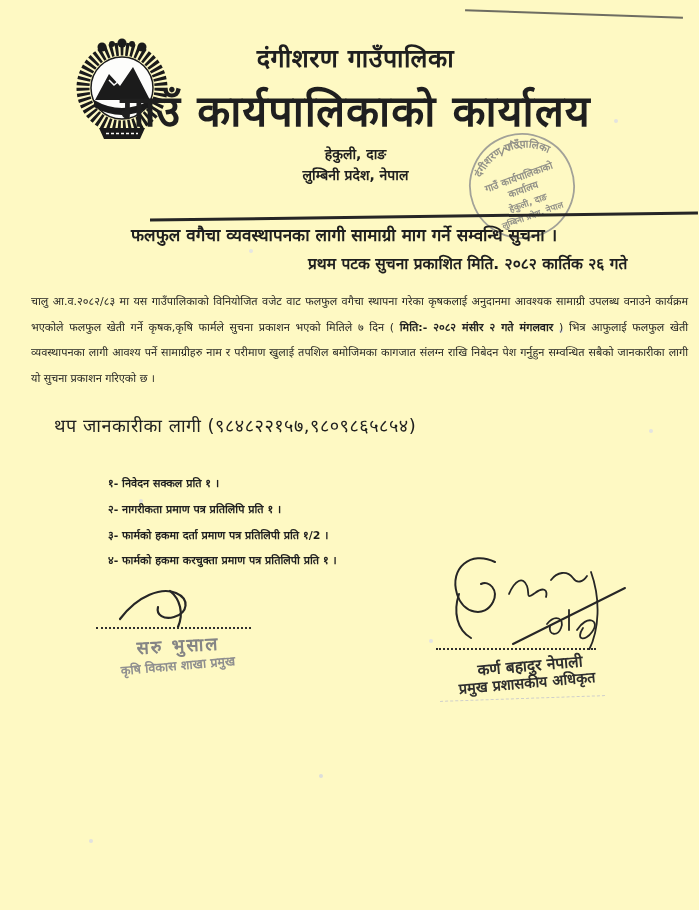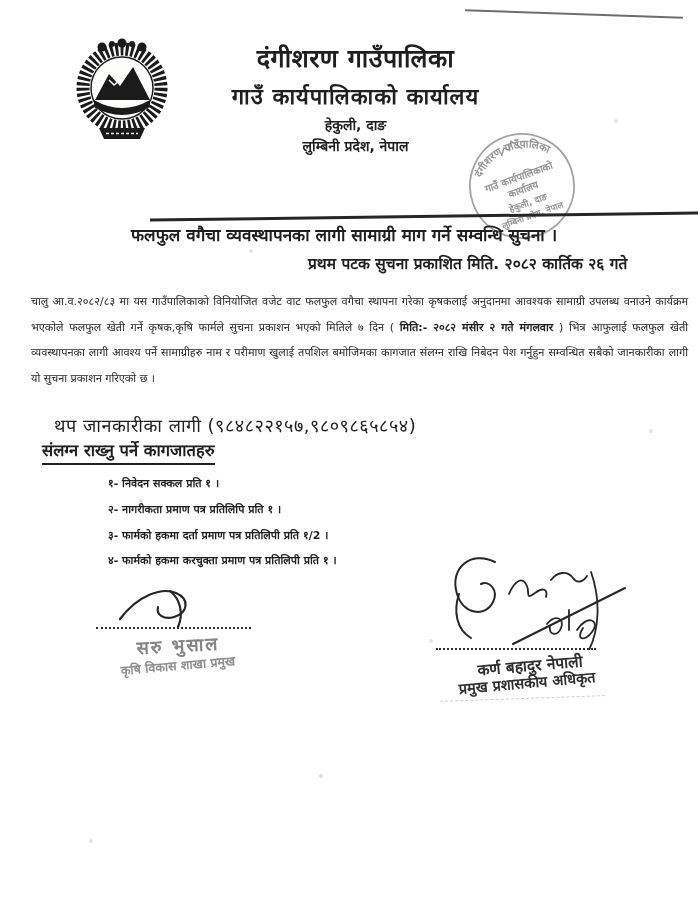--- a/index.html
+++ b/index.html
@@ -1,37 +1,37 @@
 <!DOCTYPE html>
 <html><head>
 <meta charset="utf-8">
 <style>
   html,body{margin:0;padding:0;background:#e9e9e7;}
   .page{
     position:relative;
     width:699px;height:910px;
     margin:0 auto;
-    background:#ffffff;
+    background:#fef9c3;
     overflow:hidden;
     font-family:"DejaVu Sans","Liberation Sans",sans-serif;
     color:#1f1f1f;
   }
   .abs{position:absolute;}
   
   .scan-line-top{left:465px;top:13px;width:218px;height:2px;background:#4a4a4a;transform:rotate(2deg);opacity:.8;}
   .scan-faint-bottom{left:440px;top:698px;width:165px;border-top:1px dashed #cfcfcb;transform:rotate(-2deg);}
   .specks{left:0;top:0;width:2px;height:2px;background:transparent;border-radius:50%;
     box-shadow:320px 775px 0 1px #dddeda, 560px 330px 0 1px #e3e3df, 140px 500px 0 1px #e1e1dd,
                650px 430px 0 1px #e4e4e0, 90px 840px 0 1px #e2e2de, 430px 640px 0 1px #e5e5e1,
                615px 120px 0 1px #e3e3df, 250px 250px 0 1px #e6e6e2;}
   
   .logo{left:72px;top:36px;}
   .head-center{left:118px;top:40px;width:475px;text-align:center;}
   .muni-name{font-size:25px;font-weight:800;letter-spacing:.5px;}
-  .office-name{font-size:22px;font-weight:600;margin-top:6px;letter-spacing:1px;}
+  .office-name{font-size:43px;font-weight:600;margin-top:6px;letter-spacing:1px;}
   .addr{font-size:14px;font-weight:600;margin-top:5px;}
   .addr2{margin-top:2px;}
   
   .ref-block{left:54px;top:161px;font-size:14.5px;font-weight:600;line-height:23px;}
   
   .stamp-wrap{left:447px;top:126px;width:150px;height:120px;transform:rotate(-20deg);opacity:.82;}
   .stamp-wrap text{fill:#7c7c7c;font-weight:700;}
   
   .subject-rule{left:150px;top:215px;width:548px;height:3px;background:#262626;transform:rotate(-0.75deg);z-index:3;}
   .subject-line{left:131px;top:223px;font-size:17px;font-weight:700;z-index:3;}
@@ -103,21 +103,20 @@
   </div>
 
   <div class="abs subject-rule"></div>
   <div class="abs subject-line">फलफुल वगैचा व्यवस्थापनका लागी सामाग्री माग गर्ने  सम्वन्धि सुचना ।</div>
   <div class="abs publish-line">प्रथम पटक सुचना प्रकाशित मिति. २०८२ कार्तिक  २६ गते</div>
 
   <p class="abs body-text"><span>चालु आ.व.२०८२/८३ मा यस गाउँपालिकाको विनियोजित वजेट वाट फलफुल वगैचा स्थापना गरेका कृषकलाई अनुदानमा आवश्यक सामाग्री उपलब्ध वनाउने कार्यक्रम भएकोले फलफुल खेती गर्ने कृषक,कृषि फार्मले सुचना प्रकाशन भएको मितिले ७ दिन ( </span><b>मिति:- २०८२ मंसीर २ गते मंगलवार</b><span> ) भित्र आफुलाई फलफुल खेती व्यवस्थापनका लागी आवश्य पर्ने सामाग्रीहरु नाम र परीमाण खुलाई तपशिल बमोजिमका कागजात संलग्न राखि निबेदन पेश गर्नुहुन सम्वन्धित सबैको जानकारीका लागी यो सुचना प्रकाशन गरिएको छ ।</span></p>
 
   <div class="abs contact-line">थप जानकारीका लागी  (९८४८२२१५७,९८०९८६५८५४)</div>
 
-  <div class="abs attach-heading">संलग्न राख्नु पर्ने कागजातहरु</div>
   <div class="abs attach-list">
     <div>१- निवेदन सक्कल प्रति १ ।</div>
     <div>२- नागरीकता प्रमाण पत्र प्रतिलिपि प्रति १ ।</div>
     <div>३- फार्मको हकमा दर्ता प्रमाण पत्र प्रतिलिपी प्रति १/2 ।</div>
     <div>४- फार्मको हकमा करचुक्ता प्रमाण पत्र प्रतिलिपी प्रति १ ।</div>
   </div>
 
   <div class="abs sig-block sig-left">
     <svg width="135" height="46" viewBox="0 0 135 46">
       <path class="sig-stroke" stroke-width="2.2" d="M10,36 C28,12 52,4 66,10 C80,16 78,30 64,34 C54,37 46,32 48,24"></path>

